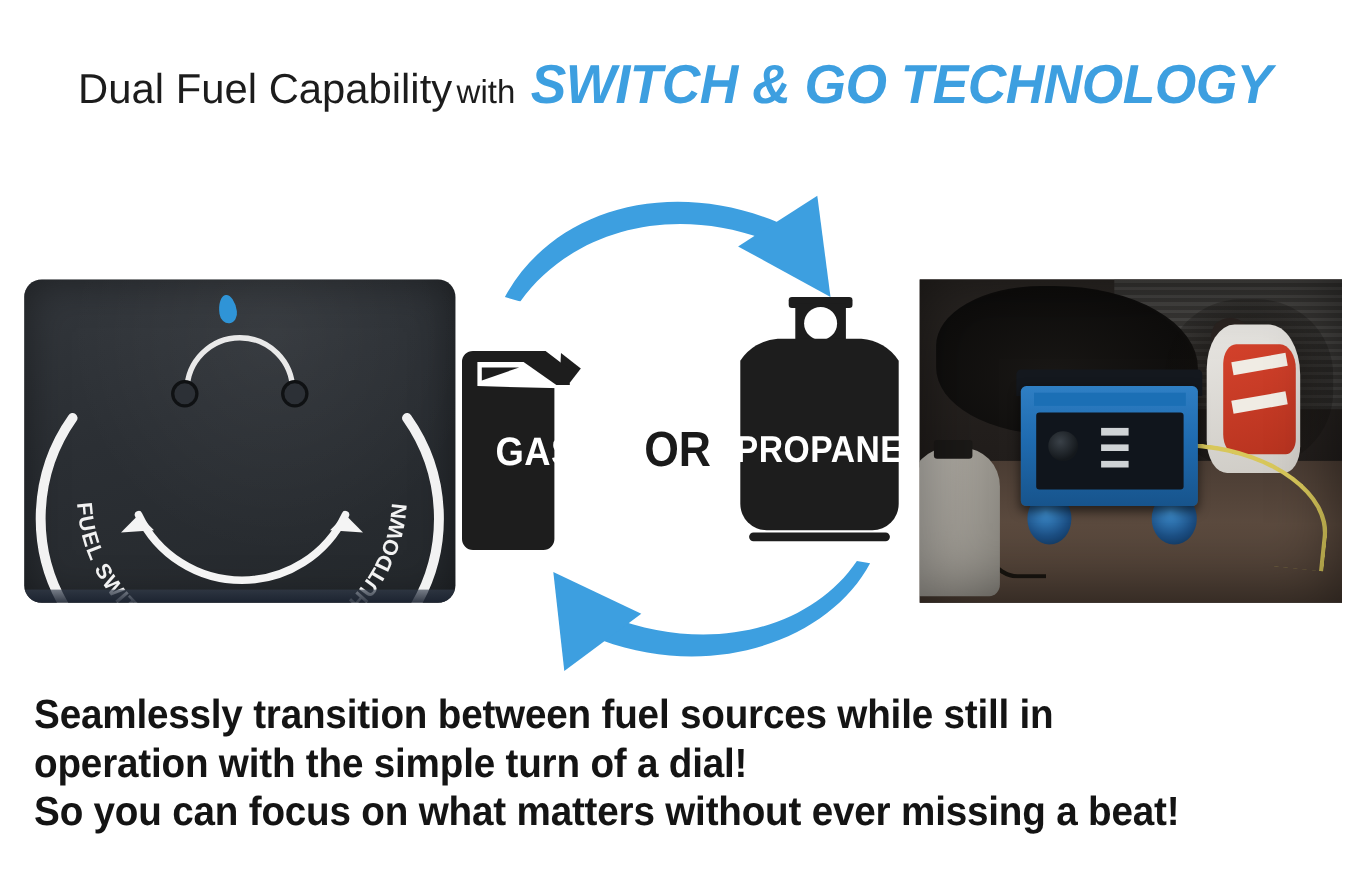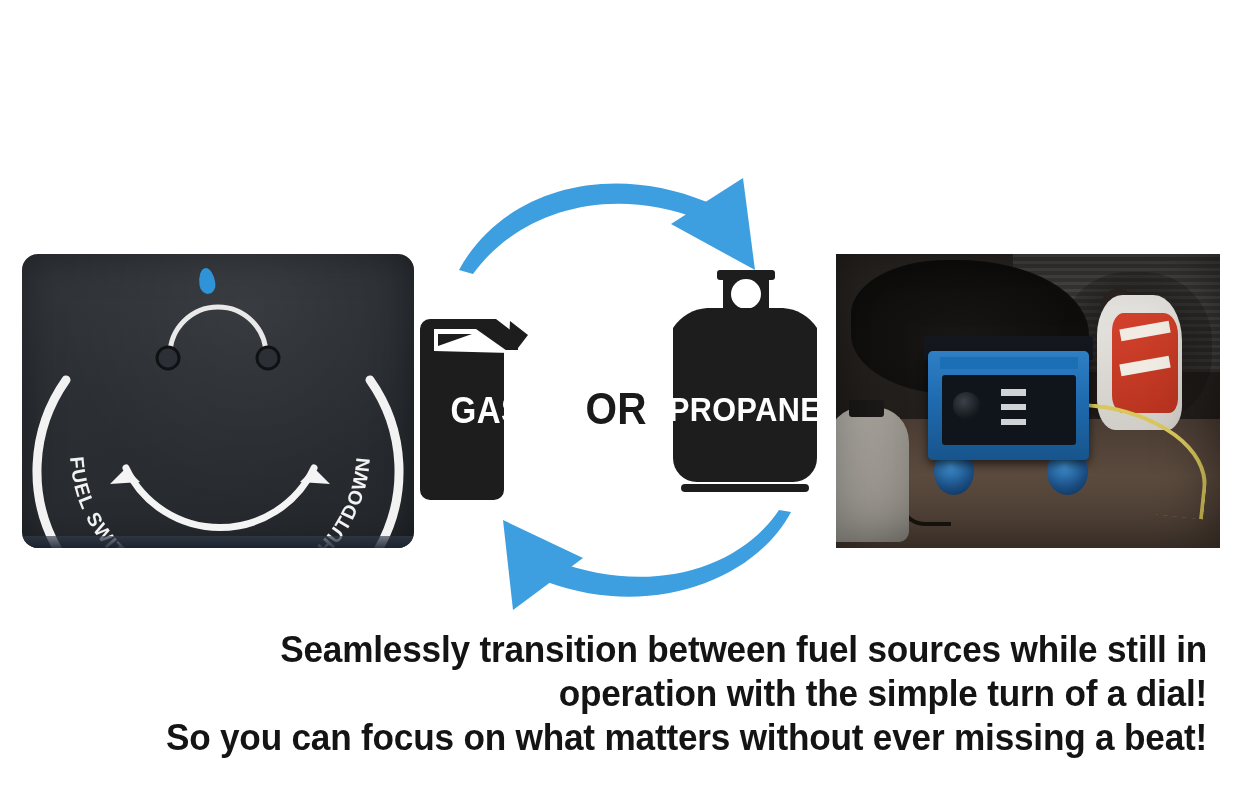--- a/index.html
+++ b/index.html
@@ -301,37 +301,40 @@
   .ph-vign {
     left: 0; top: 0; width: 100%; height: 100%;
     box-shadow: inset 0 0 60px rgba(0,0,0,0.55);
   }
 
   
   #caption {
     position: absolute;
     left: 0; top: 628px;
     width: 1238px;
-    text-align: right;
+    text-align: left;
   }
   #caption div {
     font-family: "Liberation Sans Narrow", "Liberation Sans", sans-serif;
     font-size: 37px;
     font-weight: 700;
     color: #141414;
     line-height: 44px;
     letter-spacing: -0.2px;
     transform: scaleX(0.95);
   }
 </style>
 </head>
 <body>
 
 <div id="page">
 
+  <div id="headline">
+    <span class="hl-plain">Dual Fuel Capability</span><span class="hl-with">with</span><span class="hl-accent">SWITCH &amp; GO TECHNOLOGY</span>
+  </div>
 
   <div id="panel">
     <div class="panel-sheen"></div>
 
     <div class="panel-flame"></div>
 
     <svg class="arc-svg" width="392" height="294" viewBox="0 0 392 294">
       <path d="M 42 300 A 150 150 0 0 1 42 300" fill="none"></path>
 
       <path d="M 36 296 A 158 158 0 0 1 44 126" stroke="#f2f2f2" stroke-width="9" fill="none" stroke-linecap="round"></path>

